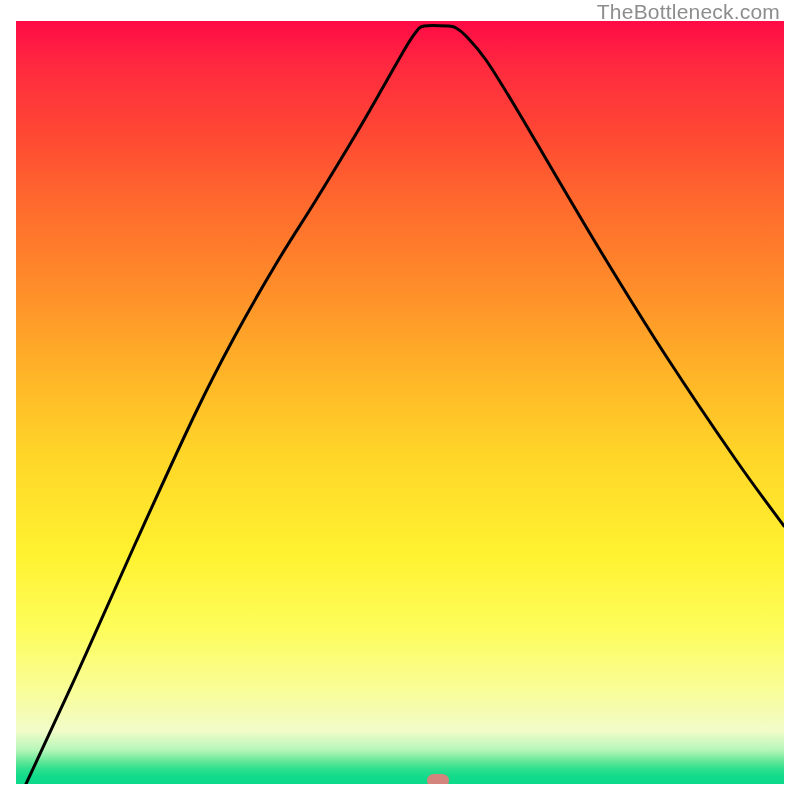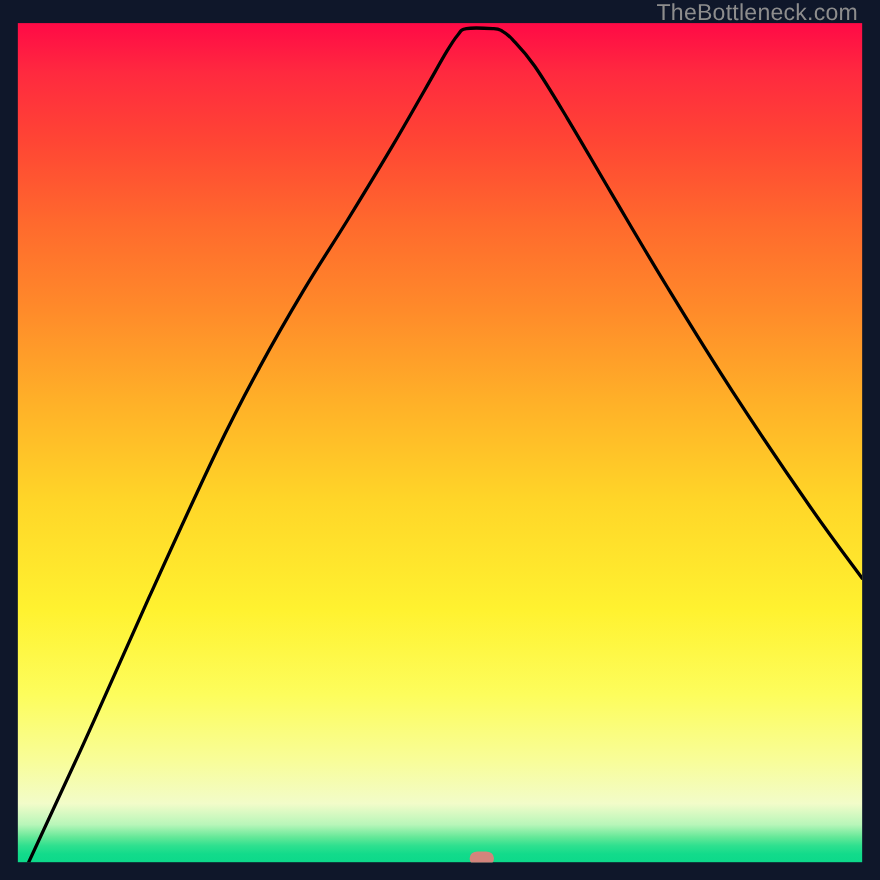--- a/index.html
+++ b/index.html
@@ -9,21 +9,21 @@
     height: 800px;
     background: #000;
     overflow: hidden;
   }
   .frame {
     position: absolute;
     left: 0;
     top: 0;
     width: 800px;
     height: 800px;
-    background: #0f172a;
+    background: #ffffff;
   }
   .plot {
     position: absolute;
     left: 16px;
     top: 21px;
     width: 768px;
     height: 763px;
     overflow: hidden;
   }
   .bg-gradient {

